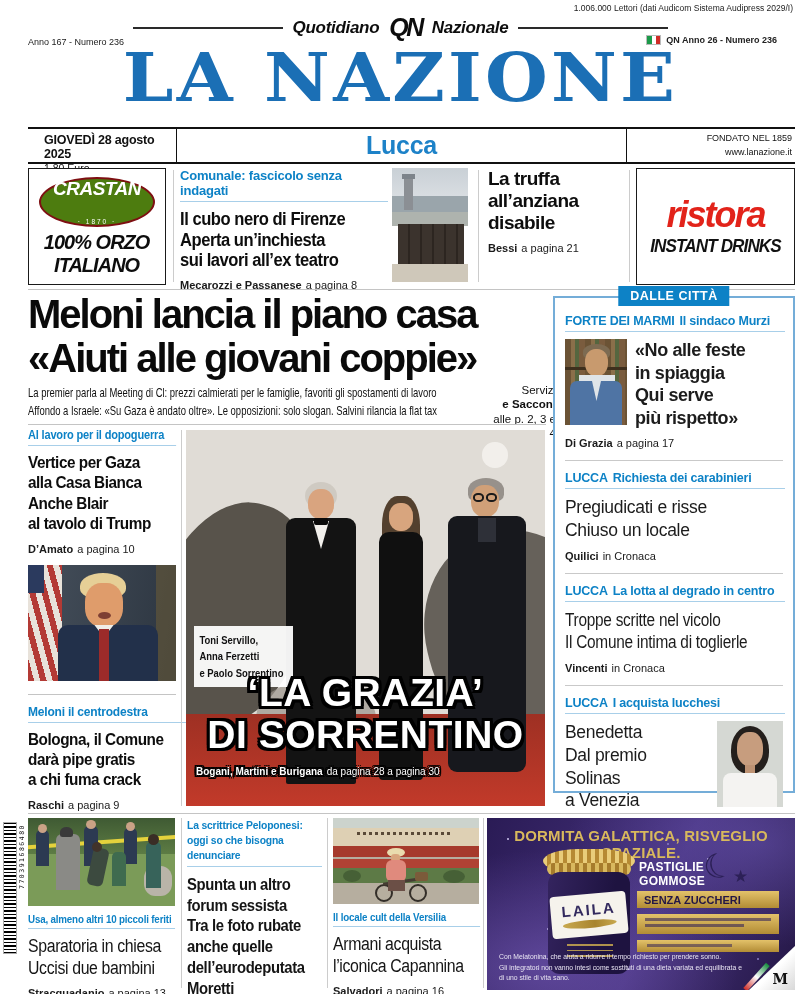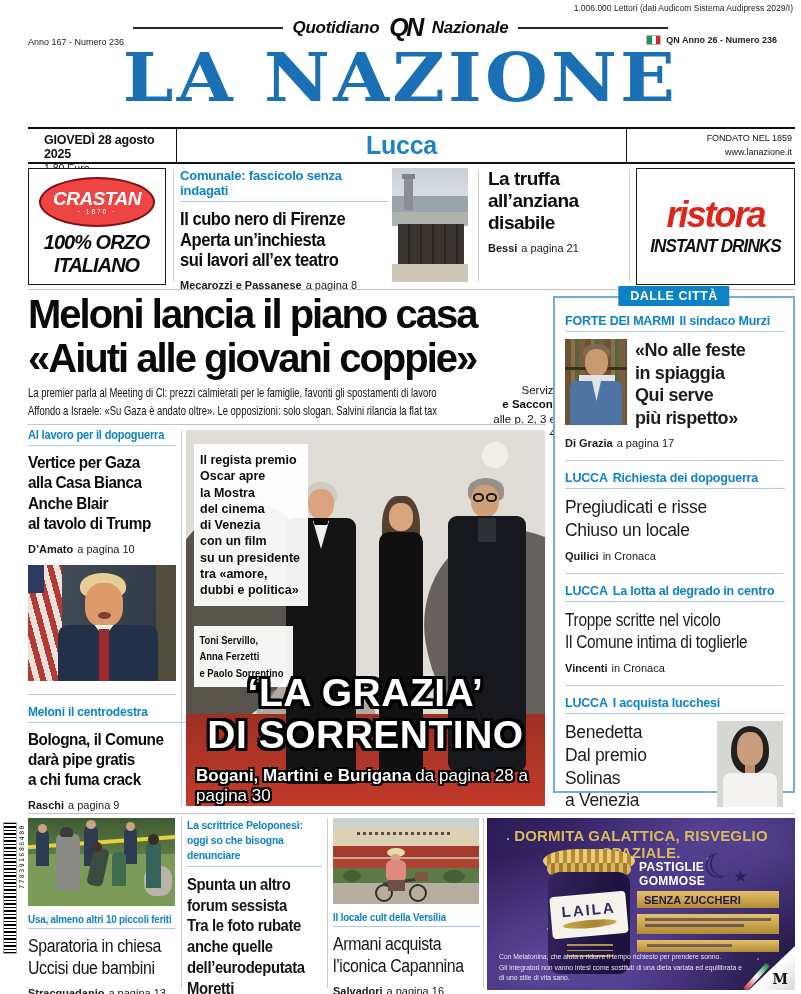--- a/index.html
+++ b/index.html
@@ -37,21 +37,21 @@
   .hl{color:#0d0d0d}
   .c70{transform:scaleX(.70);transform-origin:0 0}
   .c85{transform:scaleX(.85);transform-origin:0 0}
   .c88{transform:scaleX(.88);transform-origin:0 0}
   .c90{transform:scaleX(.90);transform-origin:0 0}
   .c92{transform:scaleX(.92);transform-origin:0 0}
 
   
   .adbox{position:absolute;border:1.5px solid #1a1a1a;box-sizing:border-box;background:#fff;display:flex;flex-direction:column;align-items:center;justify-content:center}
   .crastan{left:28px;top:168px;width:138px;height:117px}
-  .cr-oval{width:112px;height:46px;background:#ef4444;border:2px solid #7e0f12;border-radius:50%;display:flex;flex-direction:column;align-items:center;justify-content:center}
+  .cr-oval{width:112px;height:46px;background:#4d7c0f;border:2px solid #7e0f12;border-radius:50%;display:flex;flex-direction:column;align-items:center;justify-content:space-between}
   .cr-brand{color:#fff;font-weight:800;font-style:italic;font-size:19px;letter-spacing:-.5px;line-height:1}
   .cr-year{color:#fff;font-size:6.5px;letter-spacing:2px}
   .cr-tag{margin-top:4px;font-weight:800;font-style:italic;font-size:21px;line-height:1.05;letter-spacing:-1px;color:#0d0d0d;text-align:center;transform:scaleX(.95)}
   .firenze{position:absolute;left:180px;top:168px;width:208px}
   .h-top{font-size:18px;font-weight:800;line-height:1.15;letter-spacing:-.5px;width:226px}
   .cube-photo{position:absolute;left:392px;top:168px;width:76px;height:114px;overflow:hidden}
   .prato{position:absolute;left:488px;top:168px;width:138px}
   .ristora{left:636px;top:168px;width:159px;height:117px}
   .ri-brand{color:#e2231a;font-weight:800;font-style:italic;font-size:36px;letter-spacing:-2px;line-height:1}
   .ri-tag{color:#111;font-weight:700;font-style:italic;font-size:19px;letter-spacing:-1px;margin-top:2px;transform:scaleX(.9)}
@@ -71,21 +71,21 @@
 
   
   .feature{position:absolute;left:186px;top:430px;width:359px;height:376px;overflow:hidden;background:#e0dcd6}
   .blob{position:absolute;border-radius:48%}
   .carpet{position:absolute;left:0;right:0;bottom:0;height:92px;background:linear-gradient(#9e3023,#c23a2a)}
   .person{position:absolute}
   .side-note{position:absolute;left:8px;top:14px;width:114px;background:rgba(255,255,255,.94);padding:8px 6px;font-size:12.5px;font-weight:700;line-height:1.3;color:#0d0d0d;box-sizing:border-box}
   .names-cap{position:absolute;left:8px;top:196px;width:110px;background:rgba(255,255,255,.94);padding:6px;font-size:10.5px;font-weight:700;line-height:1.55;color:#111;box-sizing:border-box}
   .big-title{position:absolute;left:0;right:0;top:242px;text-align:center;color:#fff;font-weight:800;font-size:39px;line-height:1.08;letter-spacing:.5px;
     text-shadow:-3px -3px 0 #000,3px -3px 0 #000,-3px 3px 0 #000,3px 3px 0 #000,-3px 0 0 #000,3px 0 0 #000,0 -3px 0 #000,0 3px 0 #000}
-  .feat-by{position:absolute;left:10px;top:336px;color:#fff;font-size:17px;
+  .feat-by{position:absolute;left:10px;top:336px;color:#fff;font-size:10px;
     text-shadow:-2px -2px 0 #000,2px -2px 0 #000,-2px 2px 0 #000,2px 2px 0 #000,-2px 0 0 #000,2px 0 0 #000,0 -2px 0 #000,0 2px 0 #000}
   .feat-by .bn{font-weight:800;margin-right:4px}
 
   
   .citybox{position:absolute;left:553px;top:296px;width:242px;height:497px;border:2px solid #74add8;box-sizing:border-box;padding:16px 10px 0;background:#fff}
   .citybadge{position:absolute;top:-12px;left:50%;transform:translateX(-50%);background:#0d82c6;color:#fff;font-weight:800;font-size:12.5px;padding:3px 12px;letter-spacing:.5px;white-space:nowrap}
   .ci-k{font-size:12.5px;width:220px}
   .ci-row{display:flex;gap:8px;align-items:flex-start}
   .ci-h{font-size:17.5px;line-height:1.3;color:#1c1c1c;letter-spacing:-.3px;font-weight:400}
   .ci-h.bold{font-weight:800;line-height:1.25;letter-spacing:-.4px}
@@ -288,29 +288,20 @@
 
   <div class="person">
     <div class="px" style="left:282px;top:48px;width:36px;height:24px;background:#97918b;border-radius:50% 50% 30% 30%"></div>
     <div class="px" style="left:285px;top:55px;width:28px;height:32px;background:#d0a078;border-radius:45%"></div>
     <div class="px" style="left:287px;top:63px;width:11px;height:9px;border:2px solid #1a1a1a;border-radius:45%;box-sizing:border-box;background:transparent"></div>
     <div class="px" style="left:300px;top:63px;width:11px;height:9px;border:2px solid #1a1a1a;border-radius:45%;box-sizing:border-box"></div>
     <div class="px" style="left:262px;top:86px;width:78px;height:256px;background:#17181d;border-radius:9px"></div>
     <div class="px" style="left:292px;top:88px;width:18px;height:24px;background:#2e3038"></div>
   </div>
 
-  <div class="side-note preline">Il regista premio
-Oscar apre
-la Mostra
-del cinema
-di Venezia
-con un film
-su un presidente
-tra «amore,
-dubbi e politica»</div>
   <div class="names-cap preline c90">Toni Servillo,
 Anna Ferzetti
 e Paolo Sorrentino</div>
   <div class="big-title preline">‘LA GRAZIA’
 DI SORRENTINO</div>
   <div class="feat-by">
     <span class="bn">Bogani, Martini e Burigana</span><span>da pagina 28 a pagina 30</span>
   </div>
 </div>
 
@@ -337,21 +328,21 @@
 più rispetto»</div>
     </div>
     <div class="byline">
       <span class="bn">Di Grazia</span><span>a pagina 17</span>
     </div>
   </div>
   <div class="ci-div"></div>
 
   <div>
     <div class="kicker ci-k">
-      <span class="ks">LUCCA</span><span>Richiesta dei dopoguerra</span>
+      <span class="ks">LUCCA</span><span>Richiesta dei carabinieri</span>
     </div>
     <div class="ci-h preline">Pregiudicati e risse
 Chiuso un locale</div>
     <div class="byline">
       <span class="bn">Quilici</span><span>in Cronaca</span>
     </div>
   </div>
   <div class="ci-div"></div>
 
   <div>

